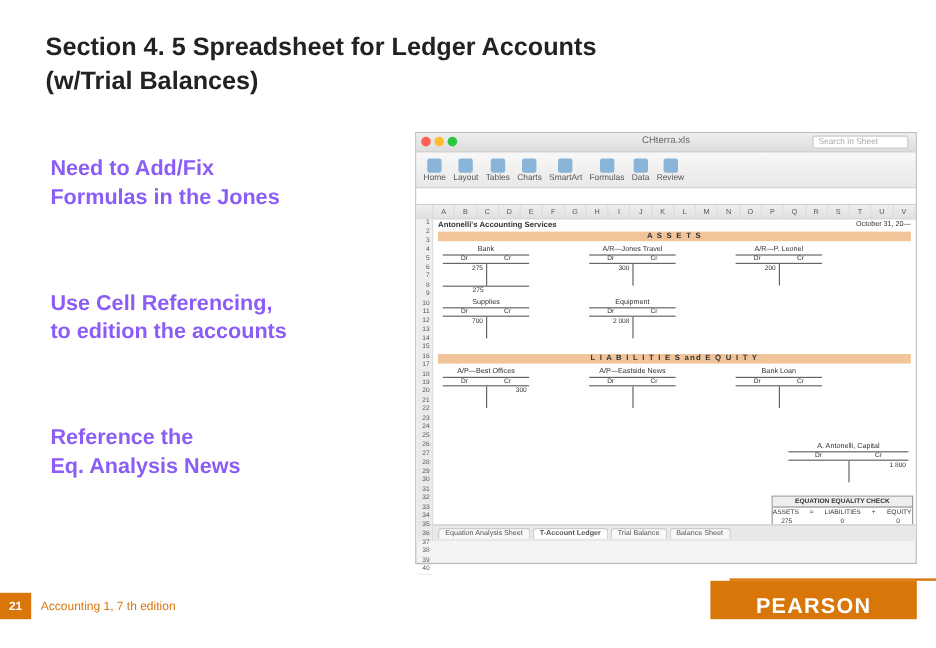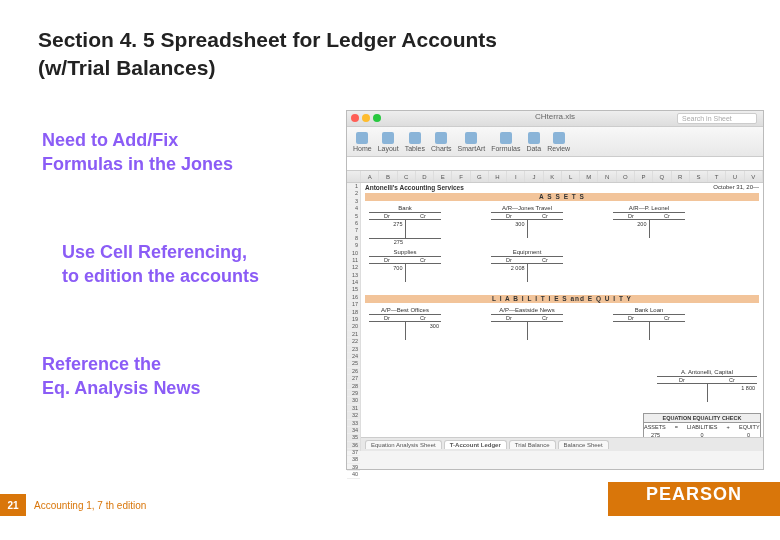--- a/index.html
+++ b/index.html
@@ -1,26 +1,26 @@
 <!DOCTYPE html>
 <html><head>
 <meta charset="utf-8">
 <style>
   * { margin: 0; padding: 0; box-sizing: border-box; }
   html, body { width: 780px; height: 540px; background: #fff; font-family: Verdana, Geneva, sans-serif; overflow: hidden; }
   .slide { position: relative; width: 780px; height: 540px; background: #fff; border-radius: 21px; }
   .title { position: absolute; left: 38px; top: 26px; width: 560px; font-size: 21px; font-weight: bold; color: #222; line-height: 1.35; }
   .body-text { position: absolute; left: 42px; font-size: 18px; font-weight: bold; color: #8b5cf6; line-height: 1.35; }
   .bt1 { top: 128px; width: 290px; }
-  .bt2 { top: 240px; width: 290px; margin-left: 20px; }
+  .bt2 { top: 240px; width: 290px; }
   .bt3 { top: 352px; width: 290px; }
   .footer-left { position: absolute; left: 0; bottom: 24px; height: 22px; display: flex; align-items: center; }
   .pg-box { background: #d9760a; color: #fff; font-size: 10px; font-weight: bold; width: 26px; height: 22px; display: flex; align-items: center; justify-content: center; }
   .footer-label { font-size: 10px; color: #d9760a; margin-left: 8px; }
-  .footer-right { position: absolute; right: 0; bottom: 24px; height: 32px; width: 172px; background: #d9760a; display: flex; align-items: flex-start; justify-content: center; }
+  .footer-right { position: absolute; right: 16px; bottom: 24px; height: 32px; width: 172px; background: #d9760a; display: flex; align-items: flex-end; justify-content: center; }
   .pearson { color: #fff; font-weight: bold; font-size: 18px; letter-spacing: 1px; font-family: Arial, sans-serif; }
   .orange-line { position: absolute; right: 0; bottom: 56px; height: 2px; width: 172px; background: #d9760a; }
 
   
   .ss { position: absolute; left: 346px; top: 110px; width: 418px; height: 360px; border: 1px solid #bbb; background: #f4f4f4; font-family: Arial, sans-serif; }
   .ss-titlebar { height: 16px; background: linear-gradient(#eee,#ddd); border-bottom: 1px solid #ccc; position: relative; }
   .ss-dots { position: absolute; left: 4px; top: 3px; display: flex; gap: 3px; }
   .ss-dot { width: 8px; height: 8px; border-radius: 50%; }
   .ss-dr { background: #ff5f57; } .ss-dy { background: #febc2e; } .ss-dg { background: #28c840; }
   .ss-filename { position: absolute; left: 50%; transform: translateX(-50%); top: 1px; font-size: 8px; color: #666; }

